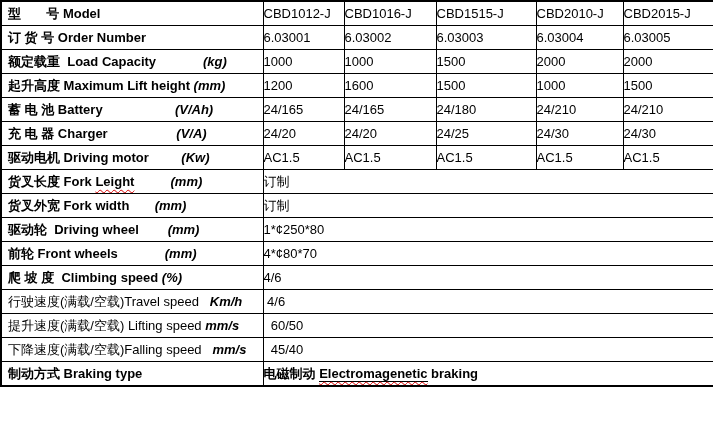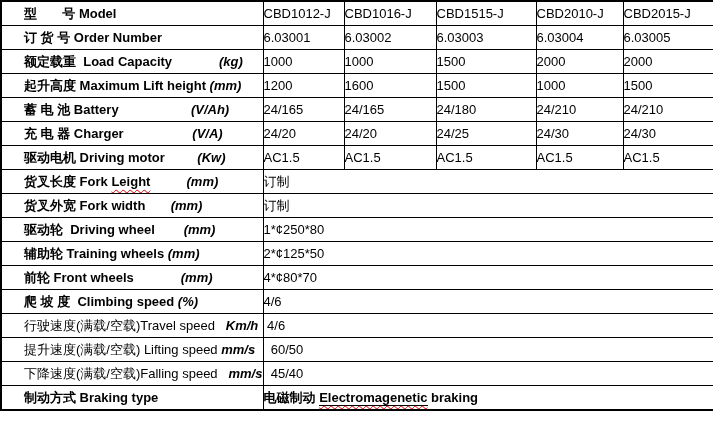--- a/index.html
+++ b/index.html
@@ -16,21 +16,21 @@
     height:23px;
     padding:0;
     vertical-align:middle;
     color:#000;
     font-family:"Liberation Sans","DejaVu Sans",sans-serif;
     font-size:13px;
     line-height:23px;
     overflow:hidden;
     white-space:pre;
   }
-  td.lab{padding-left:22px;font-weight:bold;}
+  td.lab{padding-left:6px;font-weight:bold;}
   td.val{font-weight:normal;}
   tr.reg td.lab .lm{font-weight:normal;}
   .lu{font-weight:bold;font-style:italic;}
   .le{
     text-decoration-line:underline;
     text-decoration-style:wavy;
     text-decoration-color:#d40000;
     text-decoration-thickness:1px;
     text-underline-offset:3px;
   }
@@ -130,24 +130,20 @@
   <tr>
     <td class="lab"><span class="lm">货叉外宽 Fork width</span><span class="lu">       (mm)</span></td>
     <td class="val" colspan="5">订制</td>
   </tr>
 
   <tr>
     <td class="lab"><span class="lm">驱动轮  Driving wheel</span><span class="lu">        (mm)</span></td>
     <td class="val" colspan="5">1*¢250*80</td>
   </tr>
 
-  <tr>
-    <td class="lab"><span class="lm">辅助轮 Training wheels</span><span class="lu"> (mm)</span></td>
-    <td class="val" colspan="5">2*¢125*50</td>
-  </tr>
 
   <tr>
     <td class="lab"><span class="lm">前轮 Front wheels</span><span class="lu">             (mm)</span></td>
     <td class="val" colspan="5">4*¢80*70</td>
   </tr>
 
   <tr>
     <td class="lab"><span class="lm">爬 坡 度  Climbing speed</span><span class="lu"> (%)</span></td>
     <td class="val" colspan="5">4/6</td>
   </tr>

